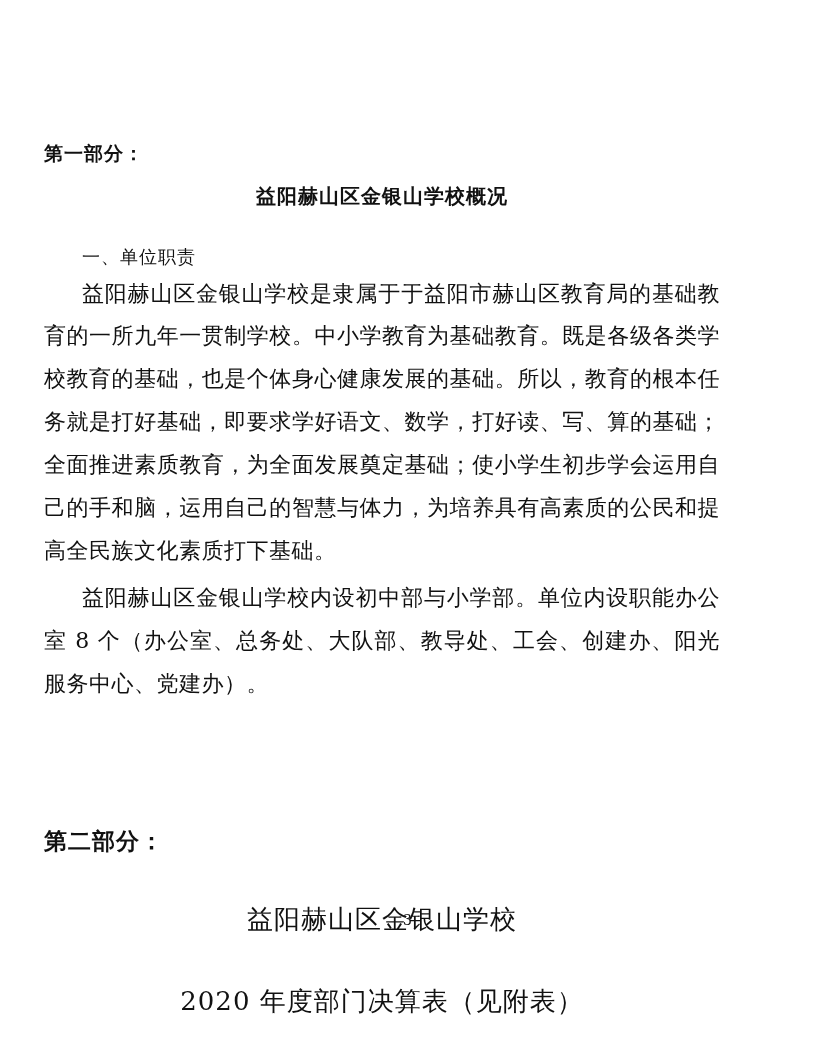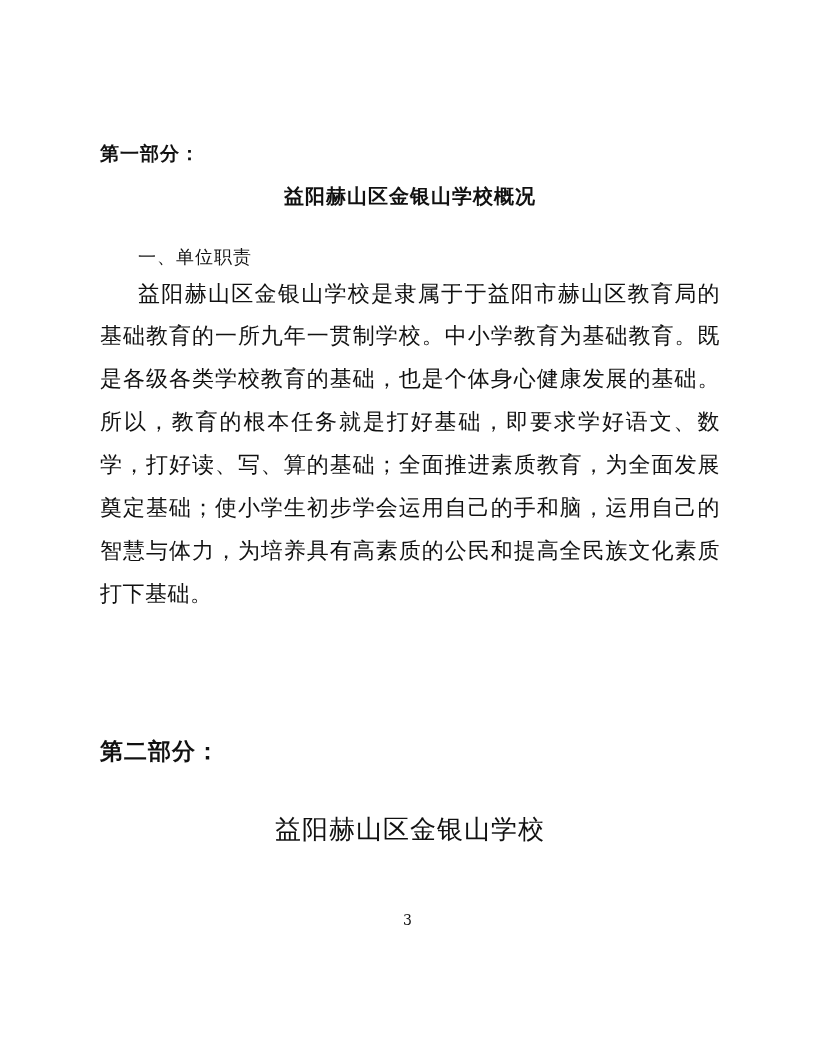--- a/index.html
+++ b/index.html
@@ -15,21 +15,21 @@
     position: relative;
     overflow: hidden;
   }
   .page {
     position: absolute;
     left: 0;
     top: 0;
     width: 815px;
     height: 1055px;
     box-sizing: border-box;
-    padding: 140px 95px 40px 100px;
+    padding: 140px 95px 40px 44px;
   }
   .part-label {
     font-size: 19px;
     font-weight: bold;
     letter-spacing: 1px;
     line-height: 1.4;
     margin: 0 0 6px 0;
   }
   .doc-title {
     font-size: 20px;
@@ -91,24 +91,26 @@
 
 <div class="page">
 
   <div class="part-label">第一部分：</div>
 
   <div class="doc-title">益阳赫山区金银山学校概况</div>
 
   <div class="section-heading">一、单位职责</div>
   <div class="body-para">益阳赫山区金银山学校是隶属于于益阳市赫山区教育局的基础教育的一所九年一贯制学校。中小学教育为基础教育。既是各级各类学校教育的基础，也是个体身心健康发展的基础。所以，教育的根本任务就是打好基础，即要求学好语文、数学，打好读、写、算的基础；全面推进素质教育，为全面发展奠定基础；使小学生初步学会运用自己的手和脑，运用自己的智慧与体力，为培养具有高素质的公民和提高全民族文化素质打下基础。</div>
 
+  <div class="body-para">益阳赫山区金银山学校内设初中部与小学部。单位内设职能办公室 8 个（办公室、总务处、大队部、教导处、工会、创建办、阳光服务中心、党建办）。</div>
 
   <div class="spacer-block"></div>
 
   <div class="part-label-2">第二部分：</div>
 
   <div class="title-block">
     <div class="title-line">益阳赫山区金银山学校</div>
+    <div class="title-line">2020 年度部门决算表（见附表）</div>
   </div>
 
 </div>
 
 <div class="page-number">3</div>
 
 </body></html>

